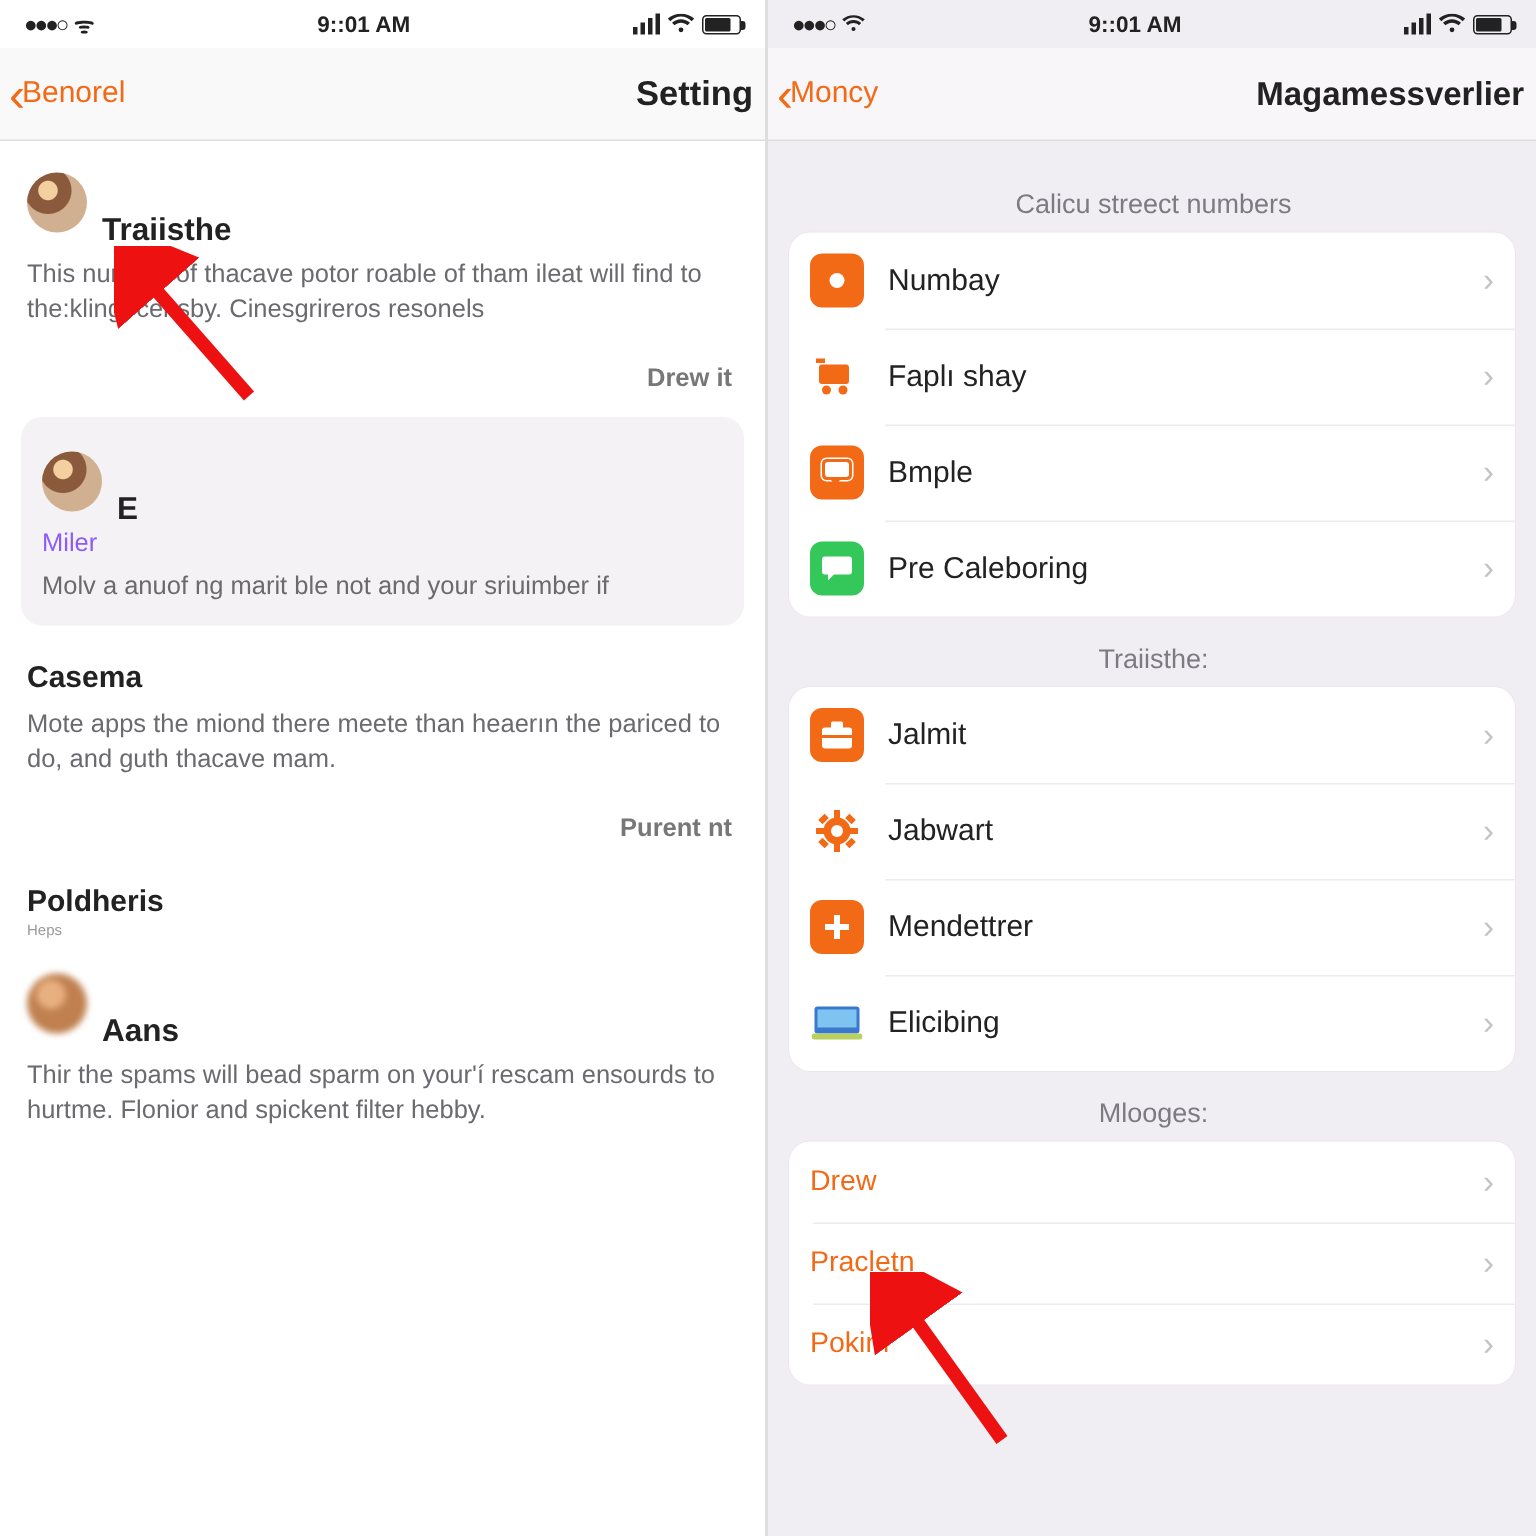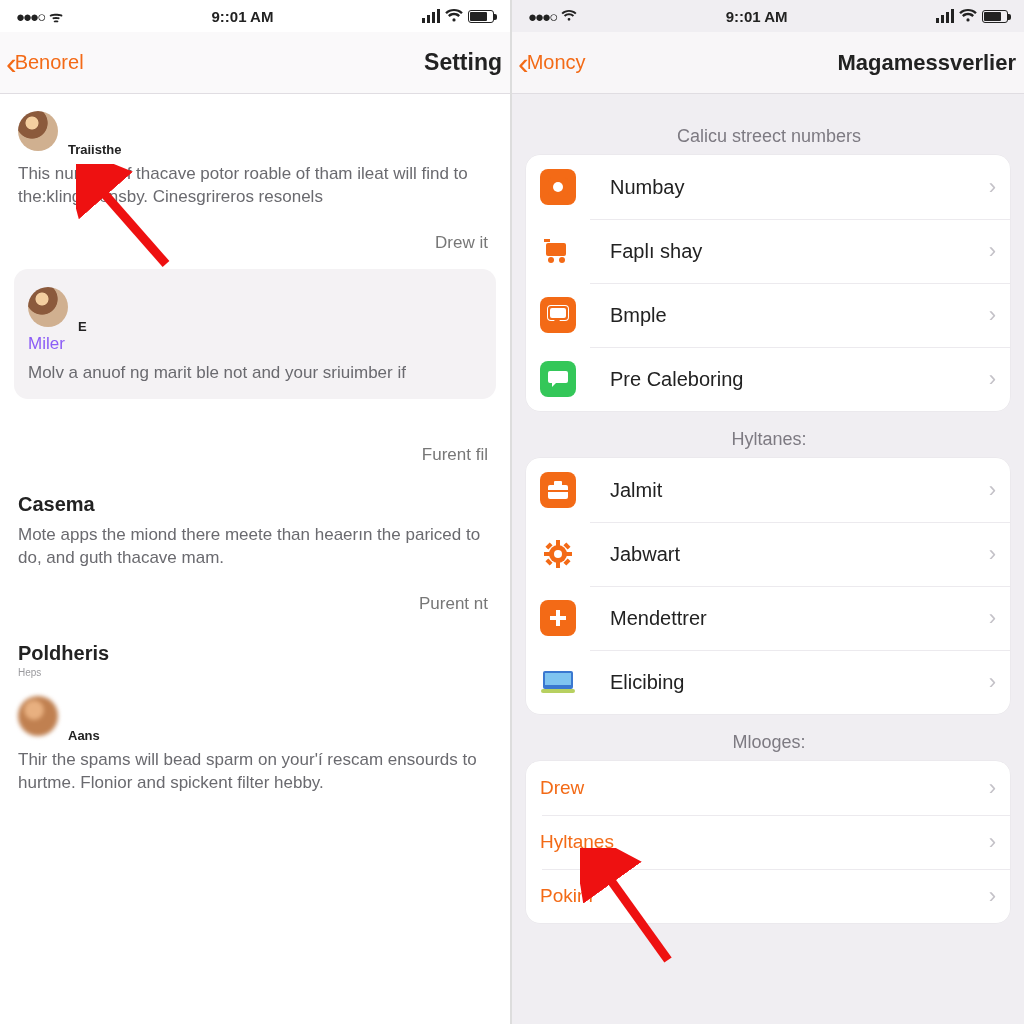--- a/index.html
+++ b/index.html
@@ -52,44 +52,43 @@
   .chev { font-size: 32px; font-weight: 300; line-height: 1; margin-right: -2px; }
   .navtitle { flex:1; text-align:right; font-weight:700; font-size:23px; margin-left:-60px; }
   .pane-right .navtitle { margin-left:-70px; font-size:22px; }
 
   
   .left-scroll { flex:1; overflow:hidden; }
   .post { padding: 10px 18px 6px 18px; }
   .post .userline { display:flex; align-items:center; gap:10px; margin-bottom:6px; }
   .avatar { width:40px; height:40px; border-radius:50%; background: radial-gradient(circle at 35% 30%, #f4cfa0 0 16%, #8b5a3c 18% 40%, #d0b090 42% 100%); flex:none; }
   .avatar.blur { filter: blur(2px); background: radial-gradient(circle at 40% 35%, #e8b080 0 25%, #c08050 30% 100%); }
-  .uname { font-weight:700; font-size:13px;margin-top:38px; }
+  .uname { font-weight:700; font-size:21px;margin-top:38px; }
   .bodytext { color:#6a6a6f; font-size:17px; line-height:1.35; }
-  .rightmeta { text-align:right; color:#777; font-size:17px; padding: 18px 22px 10px 0; }
+  .rightmeta { text-align:right; color:#777; font-size:17px; padding: 18px 22px 10px 0; font-weight: bold; }
   .card {
     margin: 6px 14px; padding: 12px 14px 14px 14px;
     background:#f4f2f4; border-radius:14px;
   }
   .card .userline { justify-content:space-between; }
   .card .tag { color:#8b5cf6; font-size:17px; }
   .sectionhead { padding: 18px 18px 2px 18px; }
   .sectionhead .stitle { font-weight:700; font-size:20px; }
   .sectionhead .ssub { color:#9a9a9e; font-size:10px; margin-top:2px; }
 
   
   .right-scroll { flex:1; overflow:hidden; padding-top: 14px; }
   .grouplabel { color:#7d7a82; font-size:18px; padding: 18px 20px 8px 22px; text-align: center; }
   .listgroup {
     margin: 0 14px; background:#fff; border-radius:14px; overflow:hidden;
     box-shadow: 0 0 0 0.5px rgba(0,0,0,0.04);
   }
   .row {
     display:flex; align-items:center; padding: 14px 14px;
     position:relative;
-    gap:18px;
   }
   .row + .row::before {
     content:""; position:absolute; left:64px; right:0; top:0; height:1px; background:#eceaee;
   }
   .row.noicon + .row.noicon::before { left:16px; }
   .row .icon { width:36px; height:36px; border-radius:8px; margin-right:16px; display:flex; align-items:center; justify-content:center; font-size:20px; color:#fff; flex:none; }
   .row .label { font-size:20px; color:#222; flex:1; }
   .row.orange .label { color:#f36a16; font-size:19px; }
   .row .chevr { color:#c4c2c8; font-size:22px; font-weight:300; }
   .ic-sq-orange { background:#f36a16; }
@@ -156,21 +155,20 @@
       <div class="userline">
         <div style="display:flex;align-items:center;gap:10px">
           <div class="avatar"></div>
           <div class="uname">E</div>
         </div>
         <div class="tag">Miler</div>
       </div>
       <div class="bodytext" style="margin-top:8px">Molv a anuof ng marit ble not and your sriuimber if</div>
     </div>
 
-    <div class="rightmeta" style="padding-top:40px">Furent fil</div>
 
     <div class="sectionhead">
       <div class="stitle">Casema</div>
     </div>
     <div class="post" style="padding-top:6px">
       <div class="bodytext">Mote apps the miond there meete than heaerın the pariced to do, and guth thacave mam.</div>
     </div>
     <div class="rightmeta">Purent nt</div>
 
     <div class="sectionhead">
@@ -276,21 +274,21 @@
         <div class="icon ic-msg">
           <svg width="24" height="24" viewBox="0 0 24 24">
               <path d="M4 4h16a2 2 0 012 2v8a2 2 0 01-2 2H10l-4 4v-4H4a2 2 0 01-2-2V6a2 2 0 012-2z" fill="#fff"></path>
             </svg>
         </div>
         <div class="label">Pre Caleboring</div>
         <div class="chevr">›</div>
       </div>
     </div>
 
-    <div class="grouplabel">Hyltanes:</div>
+    <div class="grouplabel">Traiisthe:</div>
     <div class="listgroup">
       <div class="row">
         <div class="icon ic-briefcase">
           <svg width="24" height="22" viewBox="0 0 24 22">
               <rect x="2" y="6" width="20" height="14" rx="2" fill="#fff"></rect>
               <rect x="8" y="2" width="8" height="5" rx="1" fill="#fff"></rect>
               <rect x="2" y="11" width="20" height="2" fill="#f36a16"></rect>
             </svg>
         </div>
         <div class="label">Jalmit</div>
@@ -339,21 +337,21 @@
       </div>
     </div>
 
     <div class="grouplabel">Mlooges:</div>
     <div class="listgroup">
       <div class="row noicon orange">
         <div class="label">Drew</div>
         <div class="chevr">›</div>
       </div>
       <div class="row noicon orange">
-        <div class="label">Hyltanes</div>
+        <div class="label">Pracletn</div>
         <div class="chevr">›</div>
       </div>
       <div class="row noicon orange">
         <div class="label">Pokim</div>
         <div class="chevr">›</div>
       </div>
     </div>
   </div>
 
   <svg class="arrow" style="left:68px; top:848px;" width="110" height="120" viewBox="0 0 110 120">

